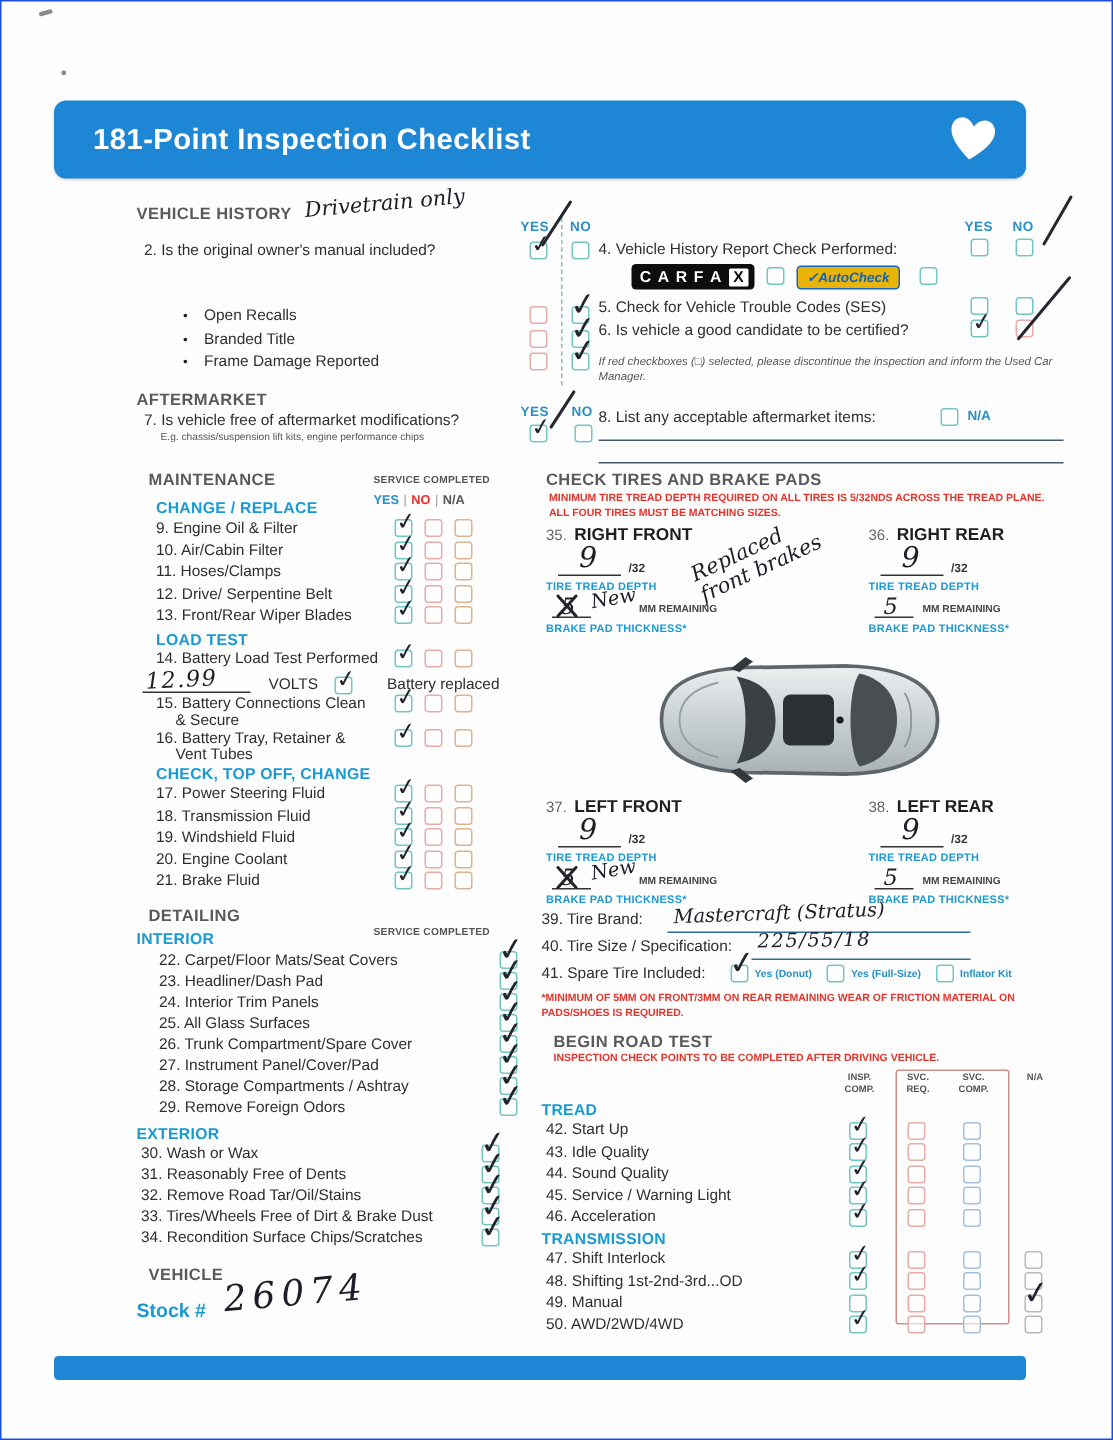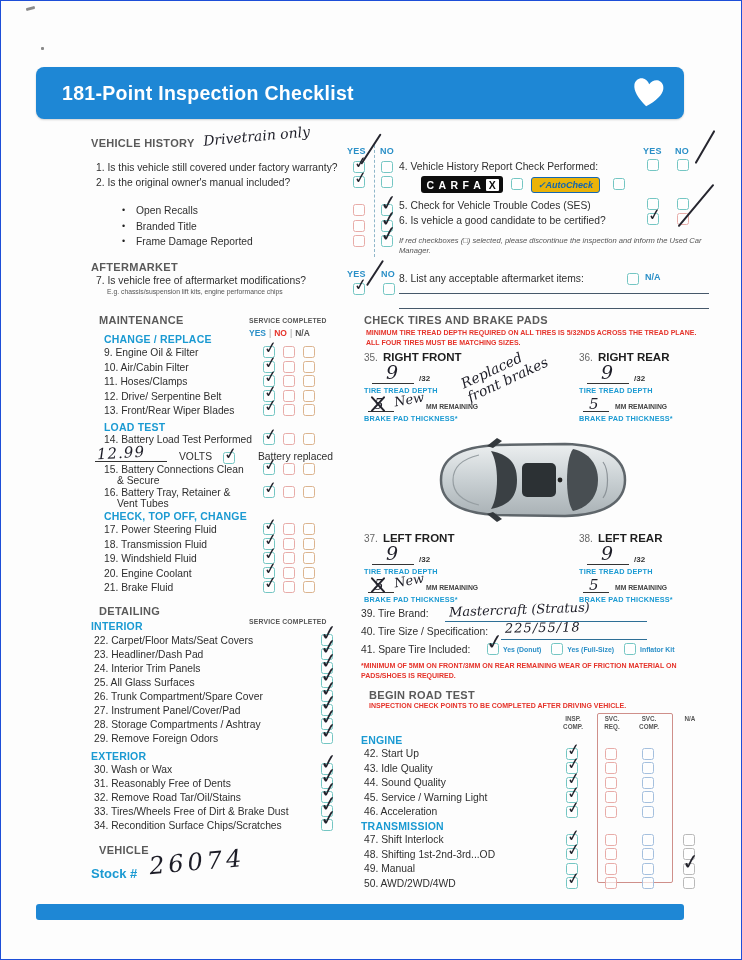--- a/index.html
+++ b/index.html
@@ -164,29 +164,20 @@
 
 
   <div id="vh">
     <div class="sec-h" style="position:absolute;left:0;top:3px">VEHICLE HISTORY</div>
     <div class="hwnote hand">Drivetrain only</div>
     <span class="ynh" style="left:256px;top:12px">YES</span>
     <span class="ynh" style="left:289px;top:12px">NO</span>
     <div class="dash-v"></div>
     <div id="vh-rows">
         <div class="vh-row itm">
-          <span class="lbl">1. Is this vehicle still covered under factory warranty?</span>
-          <span class="vh-boxes">
-            <span class="cb">
-              <span class="check">✓</span>
-            </span>
-            <span class="cb"></span>
-          </span>
-        </div>
-        <div class="vh-row itm">
           <span class="lbl">2. Is the original owner's manual included?</span>
           <span class="vh-boxes">
             <span class="cb">
               <span class="check">✓</span>
             </span>
             <span class="cb"></span>
           </span>
         </div>
       </div>
     <div id="vh-bullets">
@@ -448,21 +439,21 @@
             <span class="cb cb-tan"></span>
           </span>
         </div>
       </div>
   </div>
 
   <div id="dt">
     <div class="sec-h" style="position:absolute;left:8px;top:2px">DETAILING</div>
     <div class="sub-h" style="position:absolute;left:0;top:17px">INTERIOR</div>
     <div class="tinyh" style="position:absolute;left:158px;top:15px">SERVICE COMPLETED</div>
-    <div id="dt-interior" style="position:absolute;left:0;top:31px;width:250px">
+    <div id="dt-interior" style="position:absolute;left:12px;top:31px;width:250px">
         <div class="d-row itm">
           <span class="lbl">22. Carpet/Floor Mats/Seat Covers</span>
           <span class="cb">
             <span class="check big">✓</span>
           </span>
         </div>
         <div class="d-row itm">
           <span class="lbl">23. Headliner/Dash Pad</span>
           <span class="cb">
             <span class="check big">✓</span>
@@ -677,21 +668,21 @@
         </div>
         <div class="rt-colh" style="left: 272px; top: 26px;">
           <div>SVC.</div>
           <div>COMP.</div>
         </div>
         <div class="rt-colh" style="left: 313px; top: 26px;">
           <div>N/A</div>
         </div>
       </div>
     <div class="svc-rect"></div>
-    <div class="sub-h" style="position:absolute;left:0;top:45px">ENGINE</div>
+    <div class="sub-h" style="position:absolute;left:0;top:45px">TREAD</div>
     <div id="rt-engine" style="position:absolute;left:0;top:58px;width:355px">
         <div class="rt-row itm">
           <span class="lbl">42. Start Up</span>
           <span class="cb" style="left: 205px; position: absolute;">
             <span class="check">✓</span>
           </span>
           <span class="cb cb-pink" style="left: 244px; position: absolute;"></span>
           <span class="cb cb-blue" style="left: 281px; position: absolute;"></span>
         </div>
         <div class="rt-row itm">

